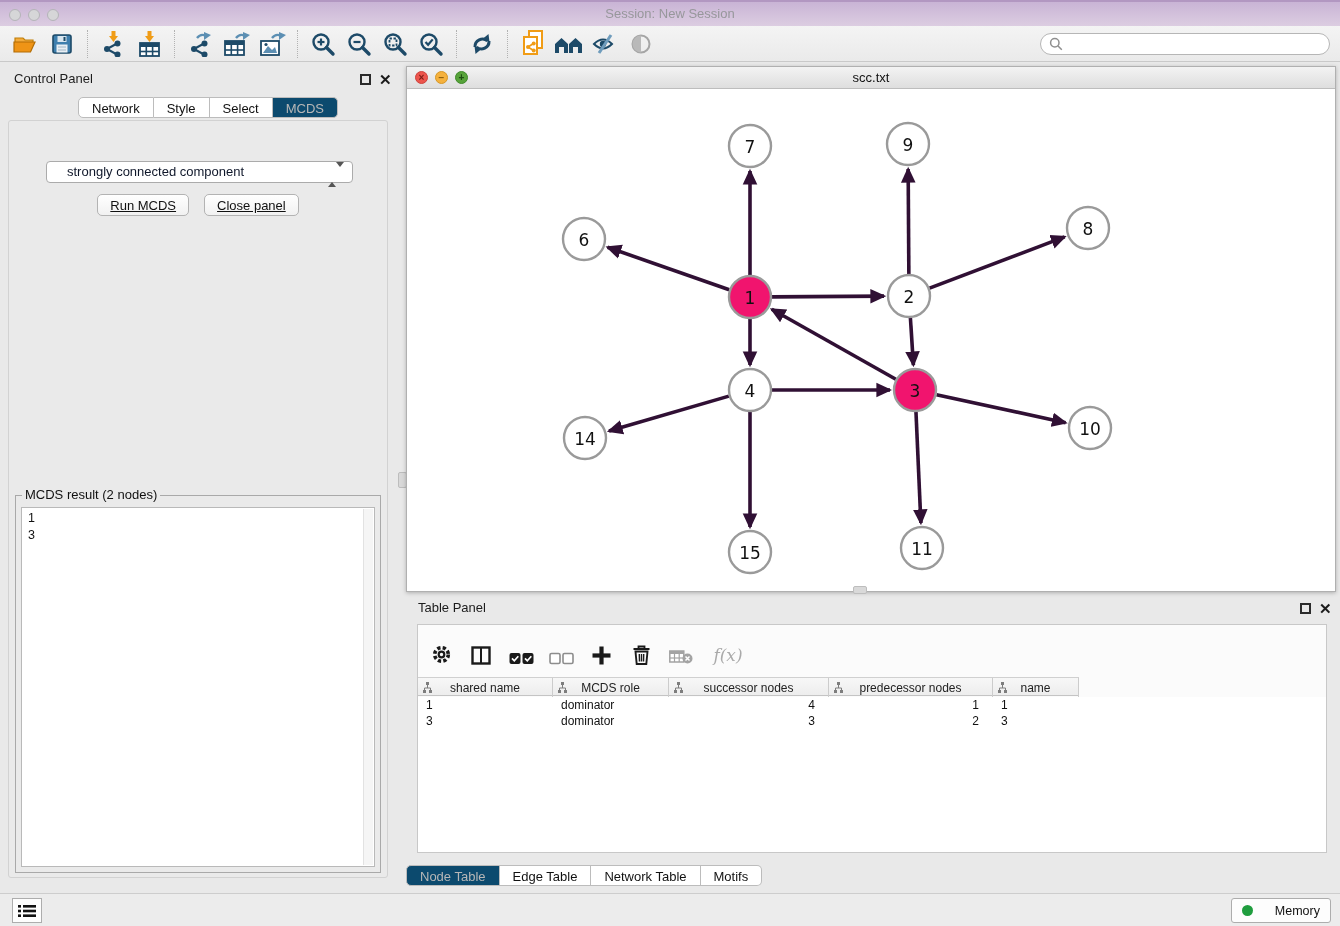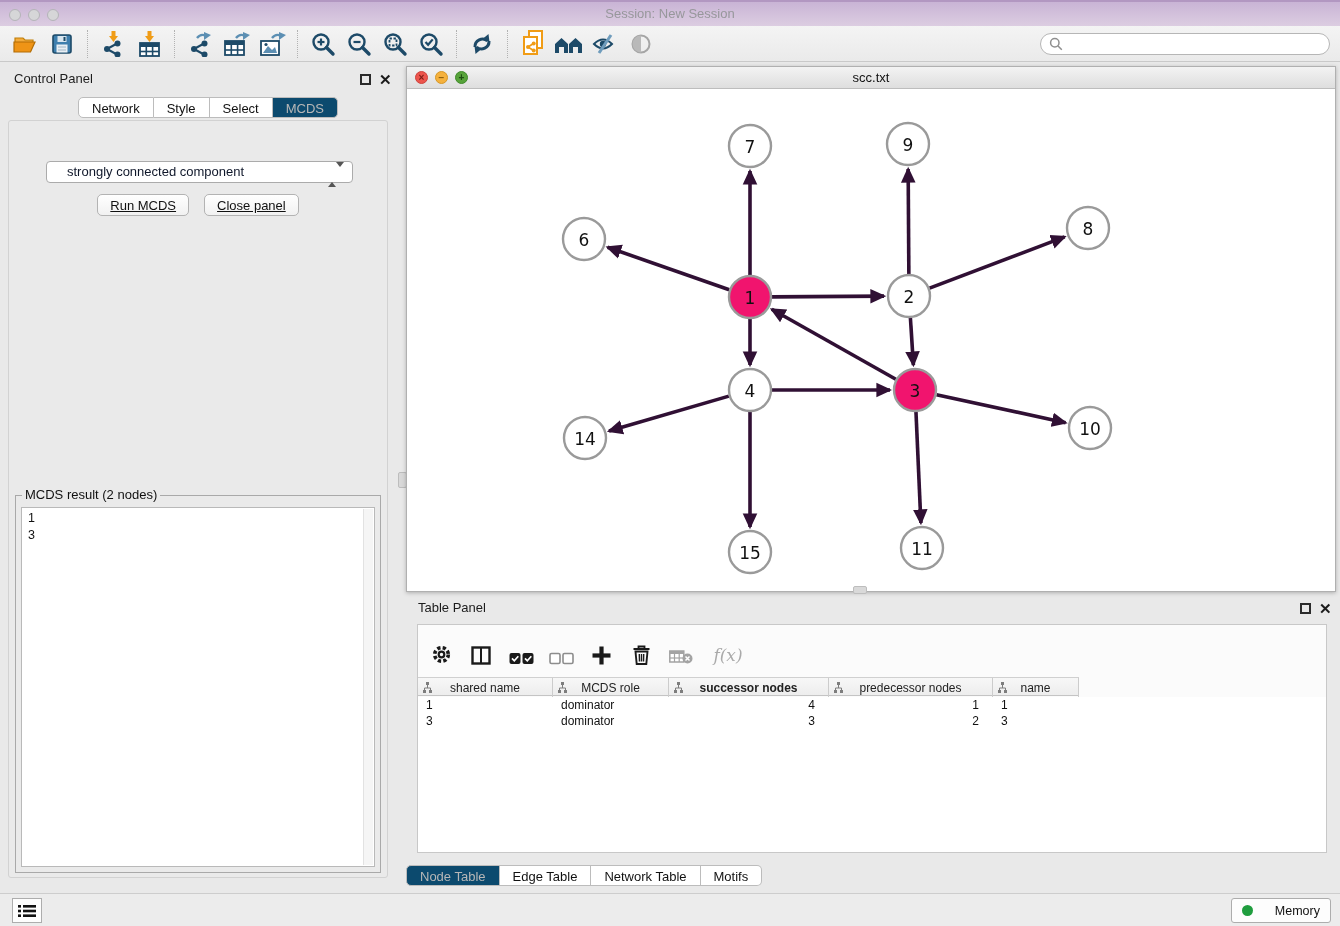--- a/index.html
+++ b/index.html
@@ -453,21 +453,21 @@
               <rect x="3" y="0" width="3" height="3" fill="#7d7d7d"></rect>
               <line x1="4.5" y1="3" x2="4.5" y2="6" stroke="#7d7d7d" stroke-width="1"></line>
               <line x1="1.5" y1="6" x2="7.5" y2="6" stroke="#7d7d7d" stroke-width="1"></line>
               <line x1="1.5" y1="6" x2="1.5" y2="8" stroke="#7d7d7d" stroke-width="1"></line>
               <line x1="7.5" y1="6" x2="7.5" y2="8" stroke="#7d7d7d" stroke-width="1"></line>
               <rect x="0" y="8" width="3" height="3" fill="#7d7d7d"></rect>
               <rect x="6" y="8" width="3" height="3" fill="#7d7d7d"></rect>
             </svg></span>
           <span>MCDS role</span>
         </div>
-        <div class="th" style="width: 160px; font-weight: bold;">
+        <div class="th" style="width: 160px;">
           <span class="tree-ic"><svg width="9" height="11" viewBox="0 0 9 11">
               <rect x="3" y="0" width="3" height="3" fill="#7d7d7d"></rect>
               <line x1="4.5" y1="3" x2="4.5" y2="6" stroke="#7d7d7d" stroke-width="1"></line>
               <line x1="1.5" y1="6" x2="7.5" y2="6" stroke="#7d7d7d" stroke-width="1"></line>
               <line x1="1.5" y1="6" x2="1.5" y2="8" stroke="#7d7d7d" stroke-width="1"></line>
               <line x1="7.5" y1="6" x2="7.5" y2="8" stroke="#7d7d7d" stroke-width="1"></line>
               <rect x="0" y="8" width="3" height="3" fill="#7d7d7d"></rect>
               <rect x="6" y="8" width="3" height="3" fill="#7d7d7d"></rect>
             </svg></span>
           <span>successor nodes</span>

